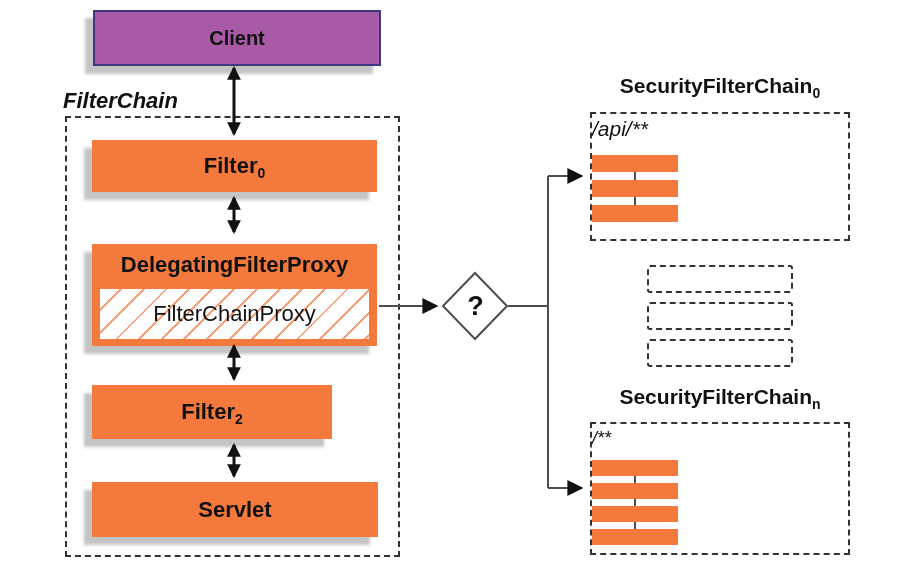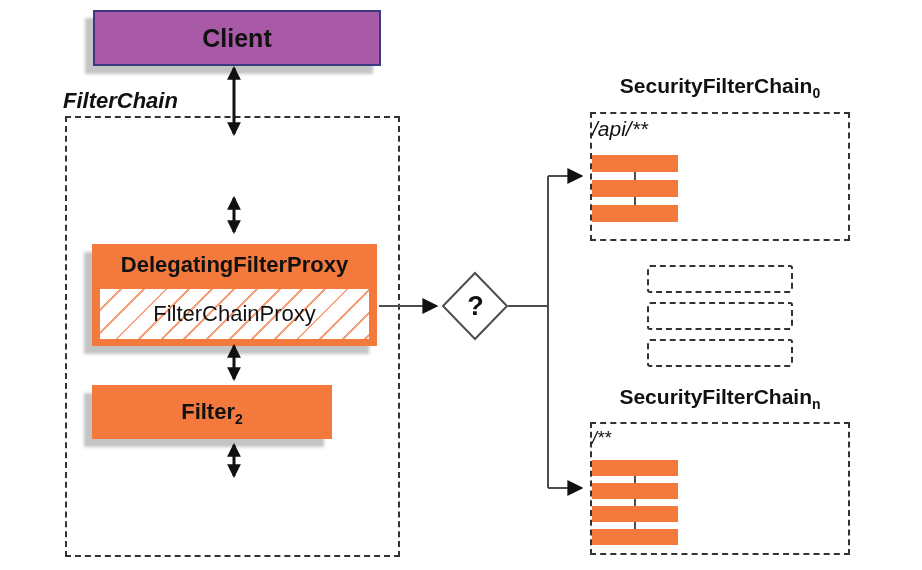--- a/index.html
+++ b/index.html
@@ -10,21 +10,21 @@
   .abs{position:absolute;font-style:italic;}
   
   .node{
     position:absolute;display:flex;align-items:center;justify-content:center;
     font-weight:bold;font-size:22px;color:#111;
     box-shadow:-8px 8px 3px rgba(125,125,125,.45);
   }
   .orange{background:#f4793d;}
   .client{
     left:93px;top:10px;width:284px;height:52px;
-    background:#a85aa7;border:2px solid #3b3a80;font-size:25px;
+    background:#a85aa7;border:2px solid #3b3a80;font-size:20px;
   }
   .fc-label{left:63px;top:88px;font-size:22px;font-weight:bold;}
   .fc-container{
     left:65px;top:116px;width:331px;height:437px;
     border:2px dashed #333;background:transparent;
   }
   .filter0{left:92px;top:140px;width:285px;height:52px;}
   .delegating{
     left:92px;top:244px;width:285px;height:102px;
     flex-direction:column;justify-content:flex-start;padding-top:8px;box-sizing:border-box;
@@ -80,32 +80,38 @@
 <div id="canvas">
 
   <div class="abs fc-container"></div>
 
   <div class="node client">
     <span>Client</span>
   </div>
 
   <div class="abs fc-label">FilterChain</div>
 
+  <div class="node orange filter0">
+    <span><span>Filter</span><sub>0</sub></span>
+  </div>
 
   <div class="node orange delegating">
     <span>DelegatingFilterProxy</span>
     <div class="fcp-inner">
       <span>FilterChainProxy</span>
     </div>
   </div>
 
   <div class="node orange filter2">
     <span><span>Filter</span><sub>2</sub></span>
   </div>
 
+  <div class="node orange servlet">
+    <span>Servlet</span>
+  </div>
 
   <svg class="overlay" width="922" height="570">
     <defs>
       <marker id="ahB" viewBox="0 0 10 10" refX="8.5" refY="5" markerWidth="4.6" markerHeight="4.6" orient="auto-start-reverse">
         <path d="M0,0 L10,5 L0,10 z" fill="#111"></path>
       </marker>
       <marker id="ahG" viewBox="0 0 10 10" refX="8.5" refY="5" markerWidth="8" markerHeight="8" orient="auto-start-reverse">
         <path d="M0,0 L10,5 L0,10 z" fill="#111"></path>
       </marker>
     </defs>

